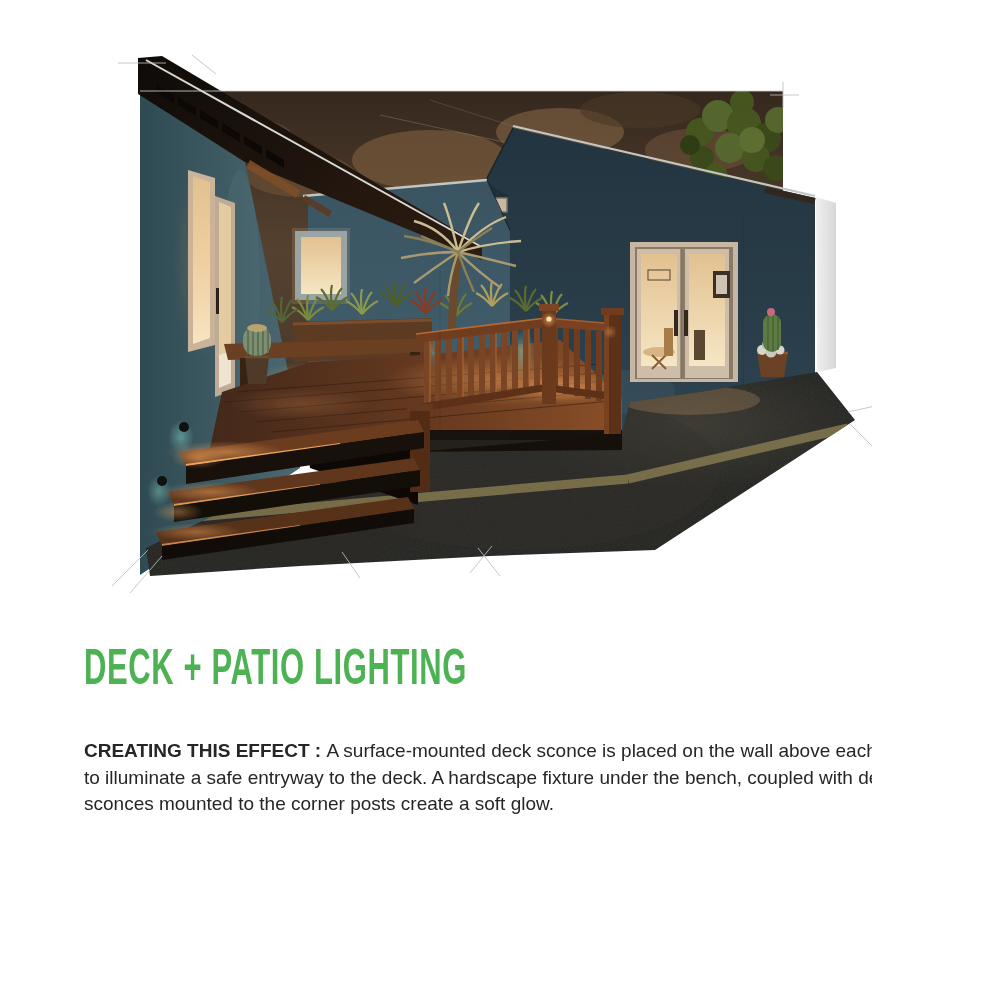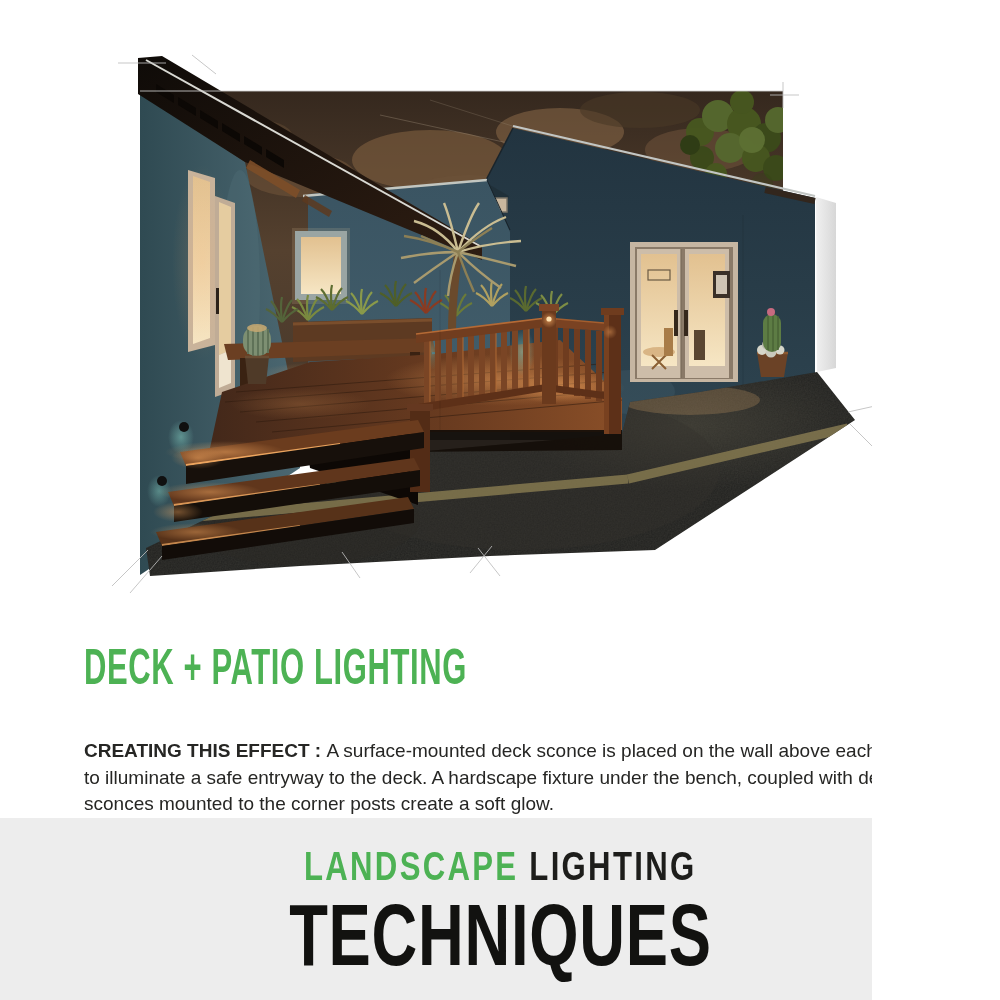--- a/index.html
+++ b/index.html
@@ -406,18 +406,14 @@
       <line x1="743" y1="215" x2="743" y2="385" stroke="#000" opacity=".12"></line>
     </g>
   </svg>
   </figure>
 
   <section class="copy">
     <h1 class="headline">DECK + PATIO LIGHTING</h1>
     <p class="body-p p2"><span class="effect-label">CREATING THIS EFFECT : </span><span>A surface-mounted deck sconce is placed on the wall above each step to illuminate a safe entryway to the deck. A hardscape fixture under the bench, coupled with deck sconces mounted to the corner posts create a soft glow.</span></p>
   </section>
 
-  <footer class="footer">
-    <div class="brand-line"><span class="green">LANDSCAPE</span><span> LIGHTING</span></div>
-    <div class="brand-title">TECHNIQUES</div>
-  </footer>
 
 </div>
 
 </body></html>

